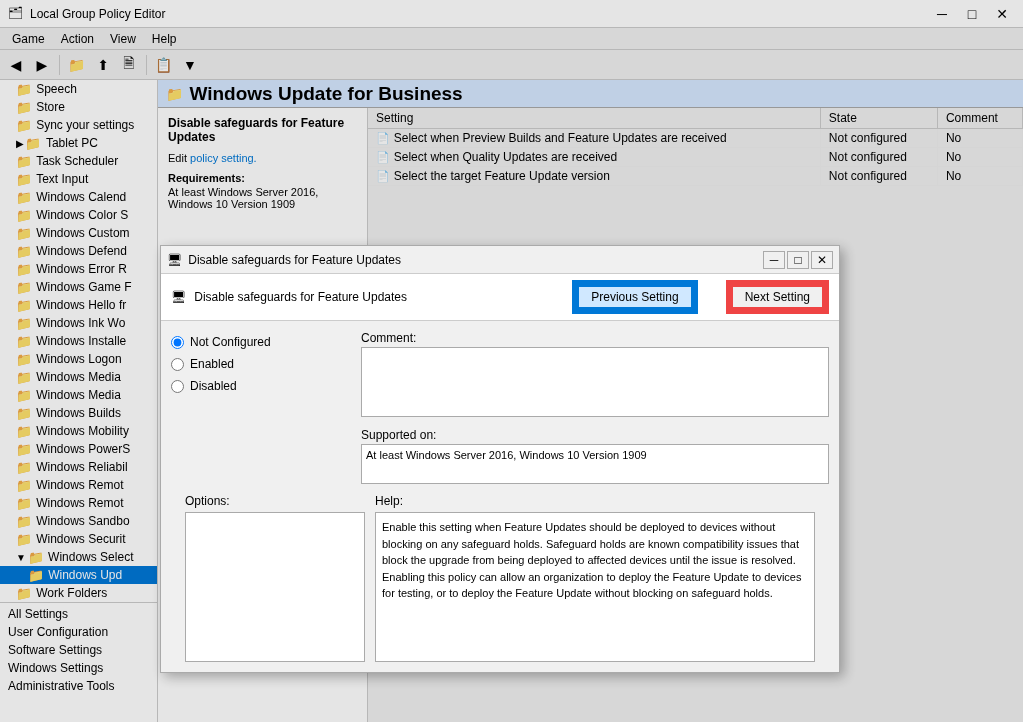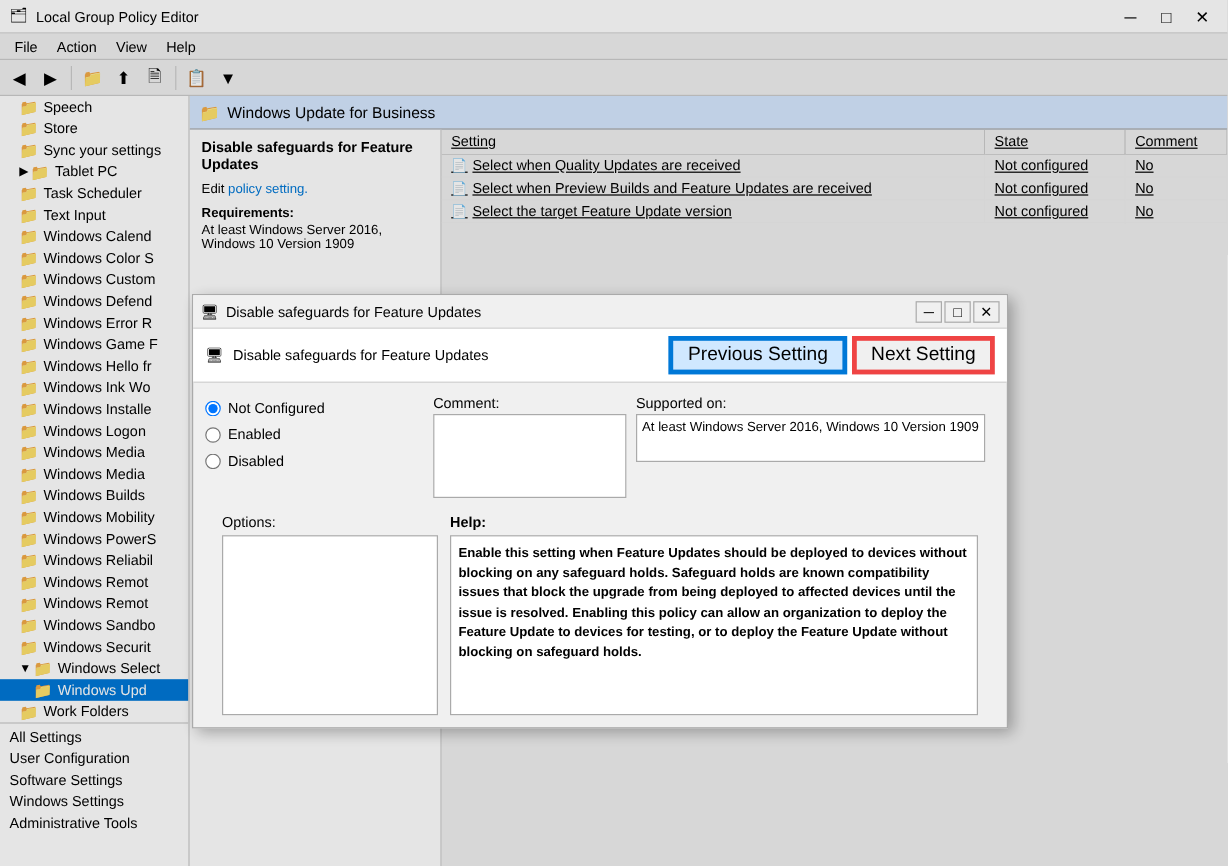--- a/index.html
+++ b/index.html
@@ -107,32 +107,31 @@
     .content-header {
       background: #d6e8ff;
       padding: 4px 8px;
       border-bottom: 1px solid #aaa;
       display: flex;
       align-items: center;
       gap: 6px;
       height: 28px;
     }
     .content-header-icon { font-size: 14px; }
-    .content-header-title { font-size: 13px; font-weight: normal; }
+    .content-header-title { font-size: 19px; font-weight: bold; }
 
     
     .policy-table {
       flex: 1;
       overflow: auto;
     }
     .policy-table table {
       width: 100%;
       border-collapse: collapse;
       font-size: 12px;
-      text-decoration: underline;
     }
     .policy-table th {
       background: #f0f0f0;
       border-bottom: 1px solid #ccc;
       border-right: 1px solid #ccc;
       padding: 3px 8px;
       text-align: left;
       font-weight: normal;
       position: sticky;
       top: 0;
@@ -205,38 +204,39 @@
       border-bottom: 1px solid #ccc;
       padding: 6px 10px;
       display: flex;
       align-items: center;
       justify-content: space-between;
     }
     .modal-header-left { display: flex; align-items: center; gap: 8px; font-size: 12px; }
     .modal-header-buttons { display: flex; gap: 4px; }
     .modal-nav-btn {
       padding: 3px 12px;
-      border: 4px solid #ef4444;
+      border: 7px solid #ef4444;
       background: #f0f0f0;
       cursor: pointer;
-      font-size: 16px;
+      font-size: 12px;
+      margin-left: 24px;
     }
     .modal-nav-btn.active { background: #d0e8ff; border-color: #0078d7; }
 
     .modal-body {
       padding: 10px;
       display: flex;
       gap: 10px;
     }
     .modal-left { width: 180px; min-width: 180px; }
     .radio-group { display: flex; flex-direction: column; gap: 8px; margin-top: 4px; }
     .radio-item { display: flex; align-items: center; gap: 6px; cursor: pointer; }
     .radio-item input[type="radio"] { cursor: pointer; }
 
-    .modal-right { flex: 1; display: flex; flex-direction: row; gap: 8px; }
+    .modal-right { flex: 1; display: flex; flex-direction: column; gap: 8px; }
     .modal-field-label { font-size: 12px; margin-bottom: 2px; }
     .modal-textarea {
       width: 100%;
       height: 70px;
       border: 1px solid #aaa;
       background: #fff;
       resize: none;
       font-size: 11px;
       padding: 2px;
     }
@@ -259,21 +259,21 @@
       width: 180px;
       min-width: 180px;
     }
     .options-label { font-size: 12px; margin-bottom: 4px; }
     .options-box {
       width: 100%;
       height: 150px;
       border: 1px solid #aaa;
       background: #fff;
     }
-    .help-panel { flex: 1; font-weight: bold; }
+    .help-panel { flex: 1; }
     .help-label { font-size: 12px; margin-bottom: 4px; }
     .help-box {
       width: 100%;
       height: 150px;
       border: 1px solid #aaa;
       background: #fff;
       padding: 6px;
       font-size: 11px;
       overflow-y: auto;
       line-height: 1.5;
@@ -293,21 +293,21 @@
     <span>Local Group Policy Editor</span>
   </div>
   <div class="title-bar-controls">
     <button class="title-btn">─</button>
     <button class="title-btn">□</button>
     <button class="title-btn close">✕</button>
   </div>
 </div>
 
 <div class="menu-bar">
-  <span class="menu-item">File</span>
+  <span class="menu-item">Game</span>
   <span class="menu-item">Action</span>
   <span class="menu-item">View</span>
   <span class="menu-item">Help</span>
 </div>
 
 <div class="toolbar">
   <button class="toolbar-btn">◀</button>
   <button class="toolbar-btn">▶</button>
   <div class="toolbar-sep"></div>
   <button class="toolbar-btn">📁</button>
@@ -474,26 +474,26 @@
         <table>
           <thead>
             <tr>
               <th>Setting</th>
               <th>State</th>
               <th>Comment</th>
             </tr>
           </thead>
           <tbody>
             <tr class="">
-              <td><span class="row-icon">📄</span>Select when Quality Updates are received</td>
+              <td><span class="row-icon">📄</span>Select when Preview Builds and Feature Updates are received</td>
               <td>Not configured</td>
               <td>No</td>
             </tr>
             <tr class="">
-              <td><span class="row-icon">📄</span>Select when Preview Builds and Feature Updates are received</td>
+              <td><span class="row-icon">📄</span>Select when Quality Updates are received</td>
               <td>Not configured</td>
               <td>No</td>
             </tr>
             <tr class="">
               <td><span class="row-icon">📄</span>Select the target Feature Update version</td>
               <td>Not configured</td>
               <td>No</td>
             </tr>
           </tbody>
         </table>

